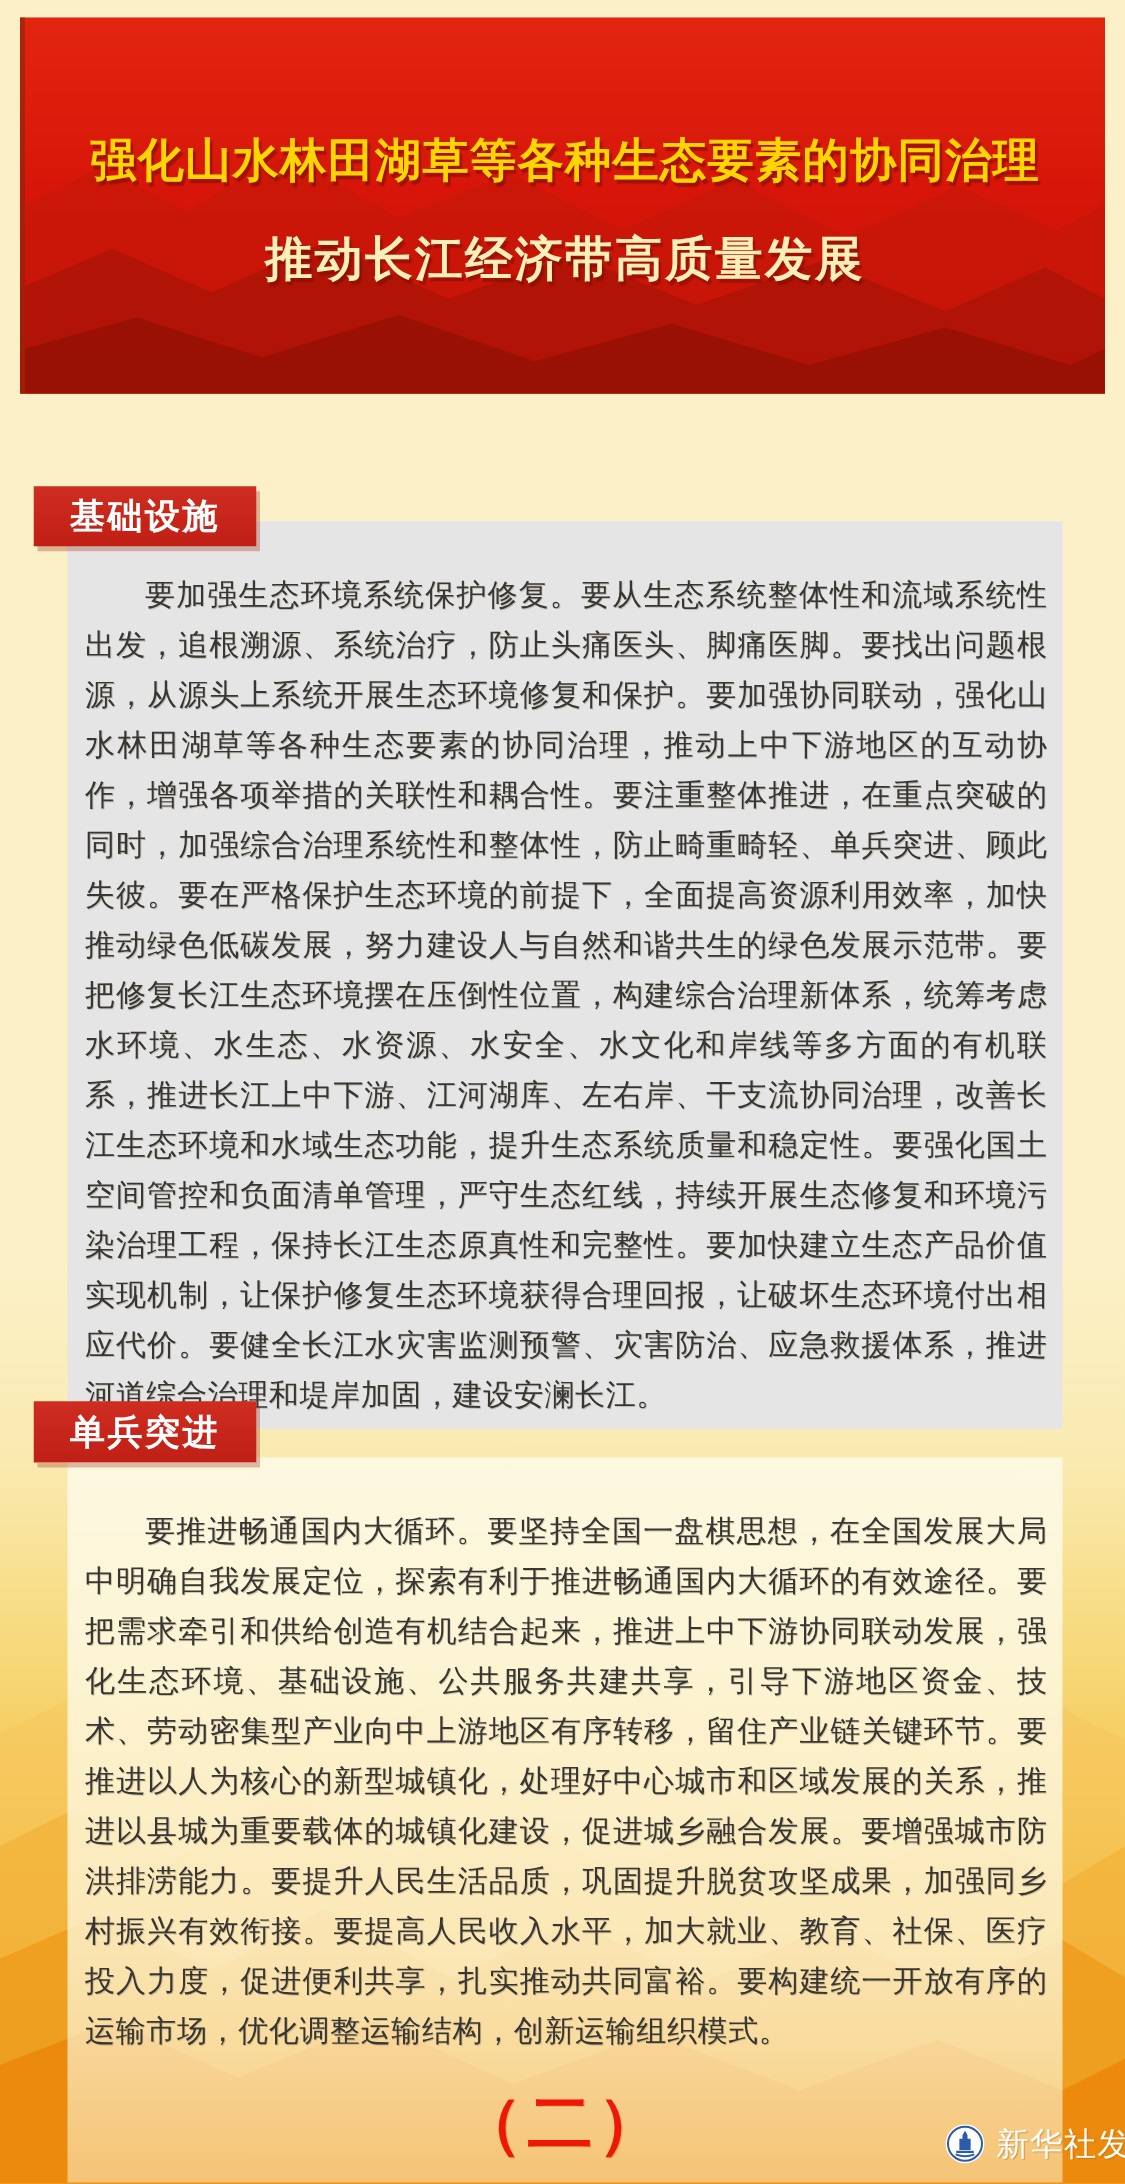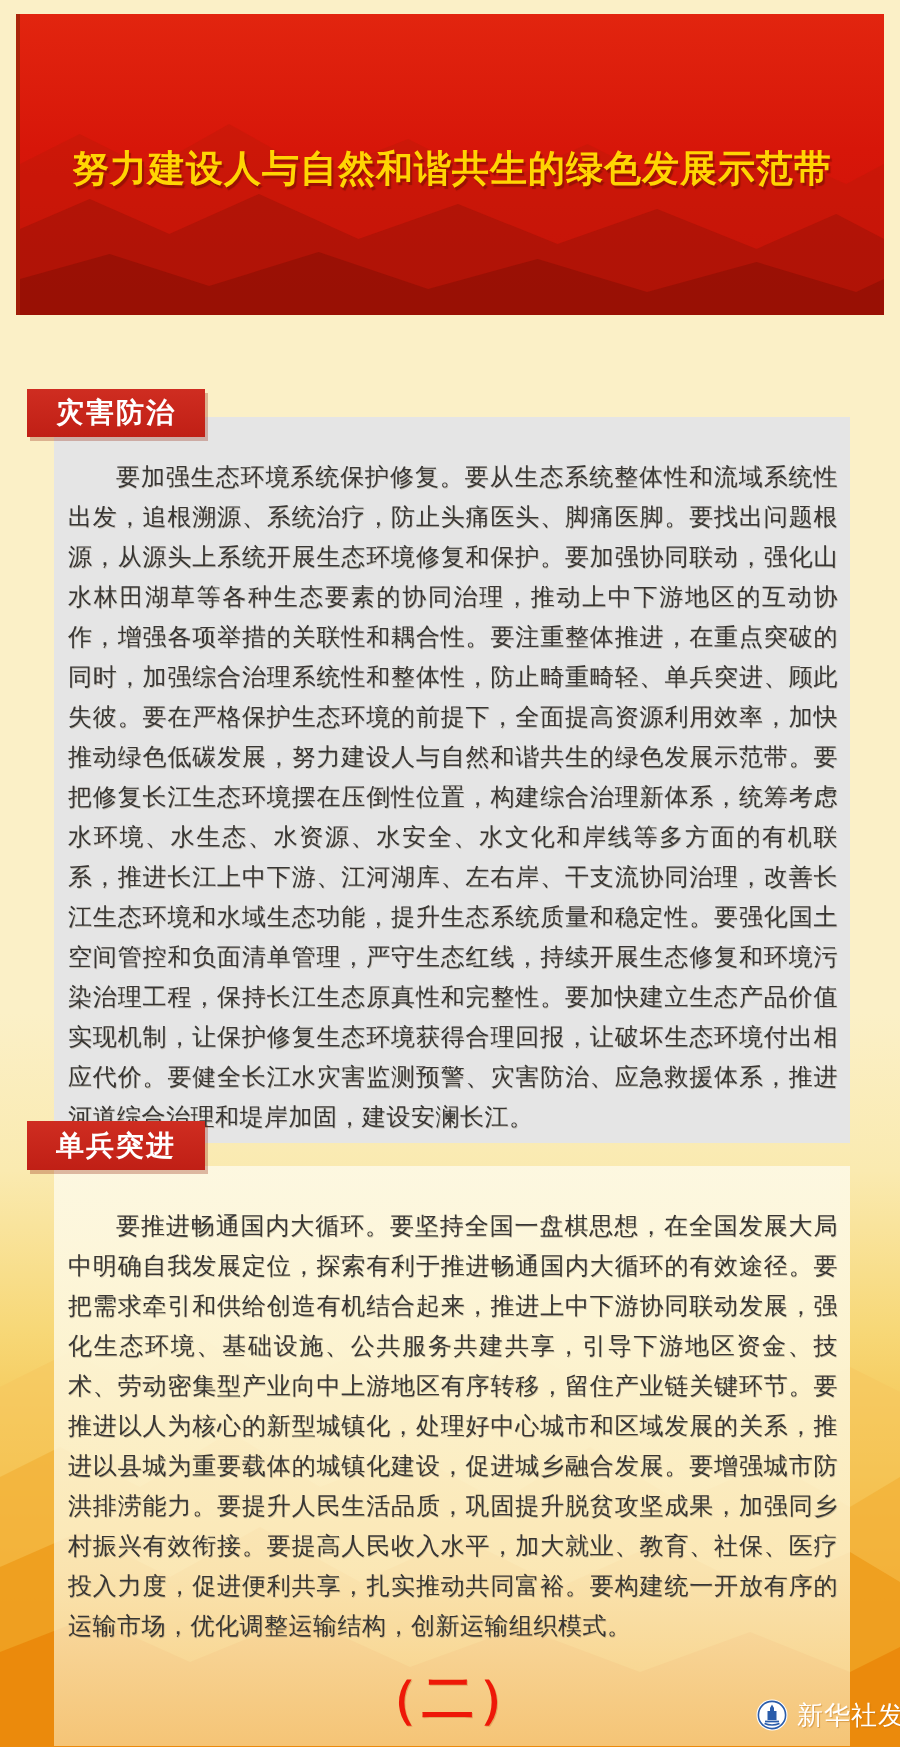--- a/index.html
+++ b/index.html
@@ -78,25 +78,26 @@
   <path d="M0,565 L90,530 190,575 300,530 410,580 520,540 640,585 750,545 850,585 900,560 L900,660 0,660 Z" fill="#ea890c" opacity="0.95"></path>
 </svg>
 
 <div class="header">
   <svg class="header-mountains" viewBox="0 0 868 301" preserveAspectRatio="none" aria-hidden="true">
     <path d="M0,150 L60,120 130,155 210,110 300,160 390,125 480,170 570,130 660,175 750,135 830,170 868,150 L868,301 0,301 Z" fill="#b81a0a" opacity="0.35"></path>
     <path d="M0,215 L70,185 150,220 240,180 340,225 440,190 540,230 640,195 740,235 820,200 868,225 L868,301 0,301 Z" fill="#9c1206" opacity="0.5"></path>
     <path d="M0,265 L90,240 190,272 300,238 410,275 520,245 630,278 740,248 840,278 868,265 L868,301 0,301 Z" fill="#870e03" opacity="0.55"></path>
   </svg>
   <div class="header-titles">
-    <div class="title-main">努力建设人与自然和谐共生的绿色发展示范带</div>
+    <div class="title-main">强化山水林田湖草等各种生态要素的协同治理</div>
+    <div class="title-sub">推动长江经济带高质量发展</div>
   </div>
 </div>
 
-<div class="badge badge-1">灾害防治</div>
+<div class="badge badge-1">基础设施</div>
 <div class="panel panel-1">
   <div class="body-text">要加强生态环境系统保护修复。要从生态系统整体性和流域系统性出发，追根溯源、系统治疗，防止头痛医头、脚痛医脚。要找出问题根源，从源头上系统开展生态环境修复和保护。要加强协同联动，强化山水林田湖草等各种生态要素的协同治理，推动上中下游地区的互动协作，增强各项举措的关联性和耦合性。要注重整体推进，在重点突破的同时，加强综合治理系统性和整体性，防止畸重畸轻、单兵突进、顾此失彼。要在严格保护生态环境的前提下，全面提高资源利用效率，加快推动绿色低碳发展，努力建设人与自然和谐共生的绿色发展示范带。要把修复长江生态环境摆在压倒性位置，构建综合治理新体系，统筹考虑水环境、水生态、水资源、水安全、水文化和岸线等多方面的有机联系，推进长江上中下游、江河湖库、左右岸、干支流协同治理，改善长江生态环境和水域生态功能，提升生态系统质量和稳定性。要强化国土空间管控和负面清单管理，严守生态红线，持续开展生态修复和环境污染治理工程，保持长江生态原真性和完整性。要加快建立生态产品价值实现机制，让保护修复生态环境获得合理回报，让破坏生态环境付出相应代价。要健全长江水灾害监测预警、灾害防治、应急救援体系，推进河道综合治理和堤岸加固，建设安澜长江。</div>
 </div>
 
 <div class="badge badge-2">单兵突进</div>
 <div class="panel panel-2">
   <div class="body-text">要推进畅通国内大循环。要坚持全国一盘棋思想，在全国发展大局中明确自我发展定位，探索有利于推进畅通国内大循环的有效途径。要把需求牵引和供给创造有机结合起来，推进上中下游协同联动发展，强化生态环境、基础设施、公共服务共建共享，引导下游地区资金、技术、劳动密集型产业向中上游地区有序转移，留住产业链关键环节。要推进以人为核心的新型城镇化，处理好中心城市和区域发展的关系，推进以县城为重要载体的城镇化建设，促进城乡融合发展。要增强城市防洪排涝能力。要提升人民生活品质，巩固提升脱贫攻坚成果，加强同乡村振兴有效衔接。要提高人民收入水平，加大就业、教育、社保、医疗投入力度，促进便利共享，扎实推动共同富裕。要构建统一开放有序的运输市场，优化调整运输结构，创新运输组织模式。</div>
 </div>
 
 <div class="page-num">（二）</div>

